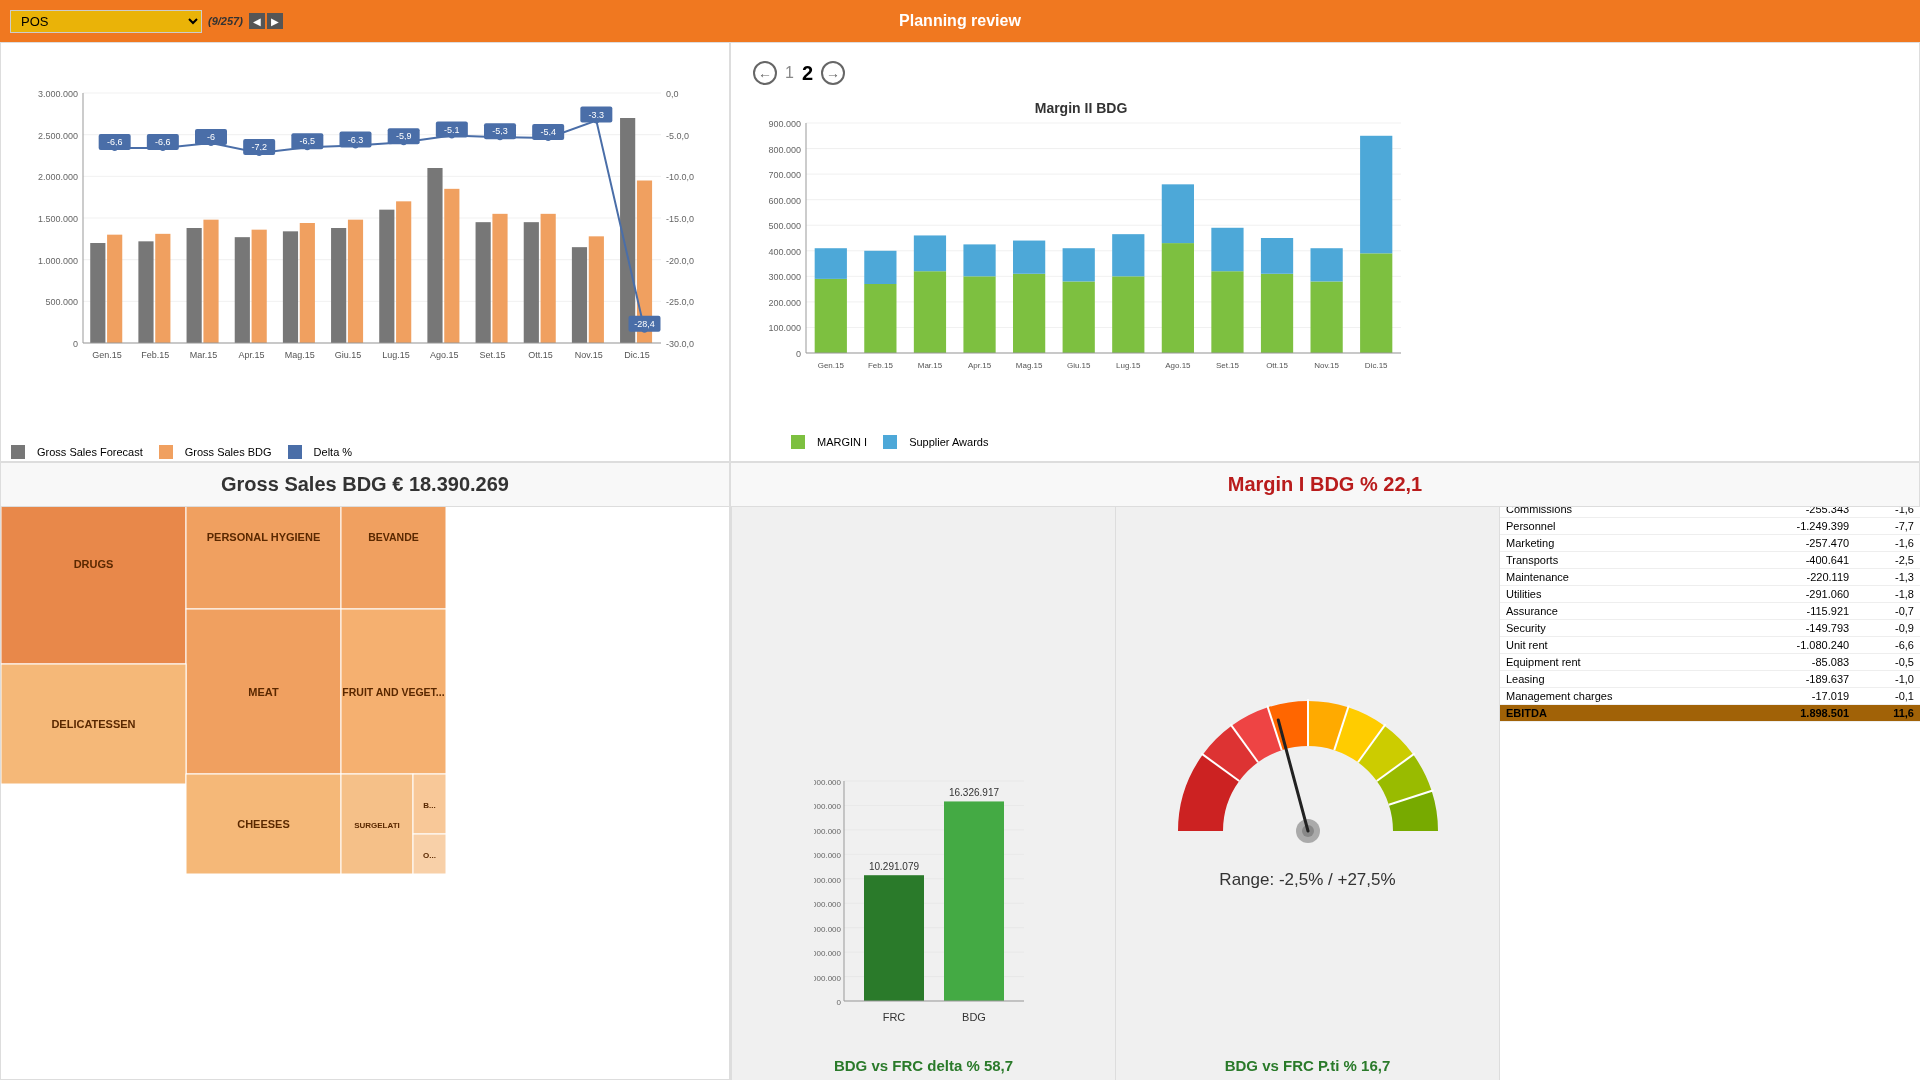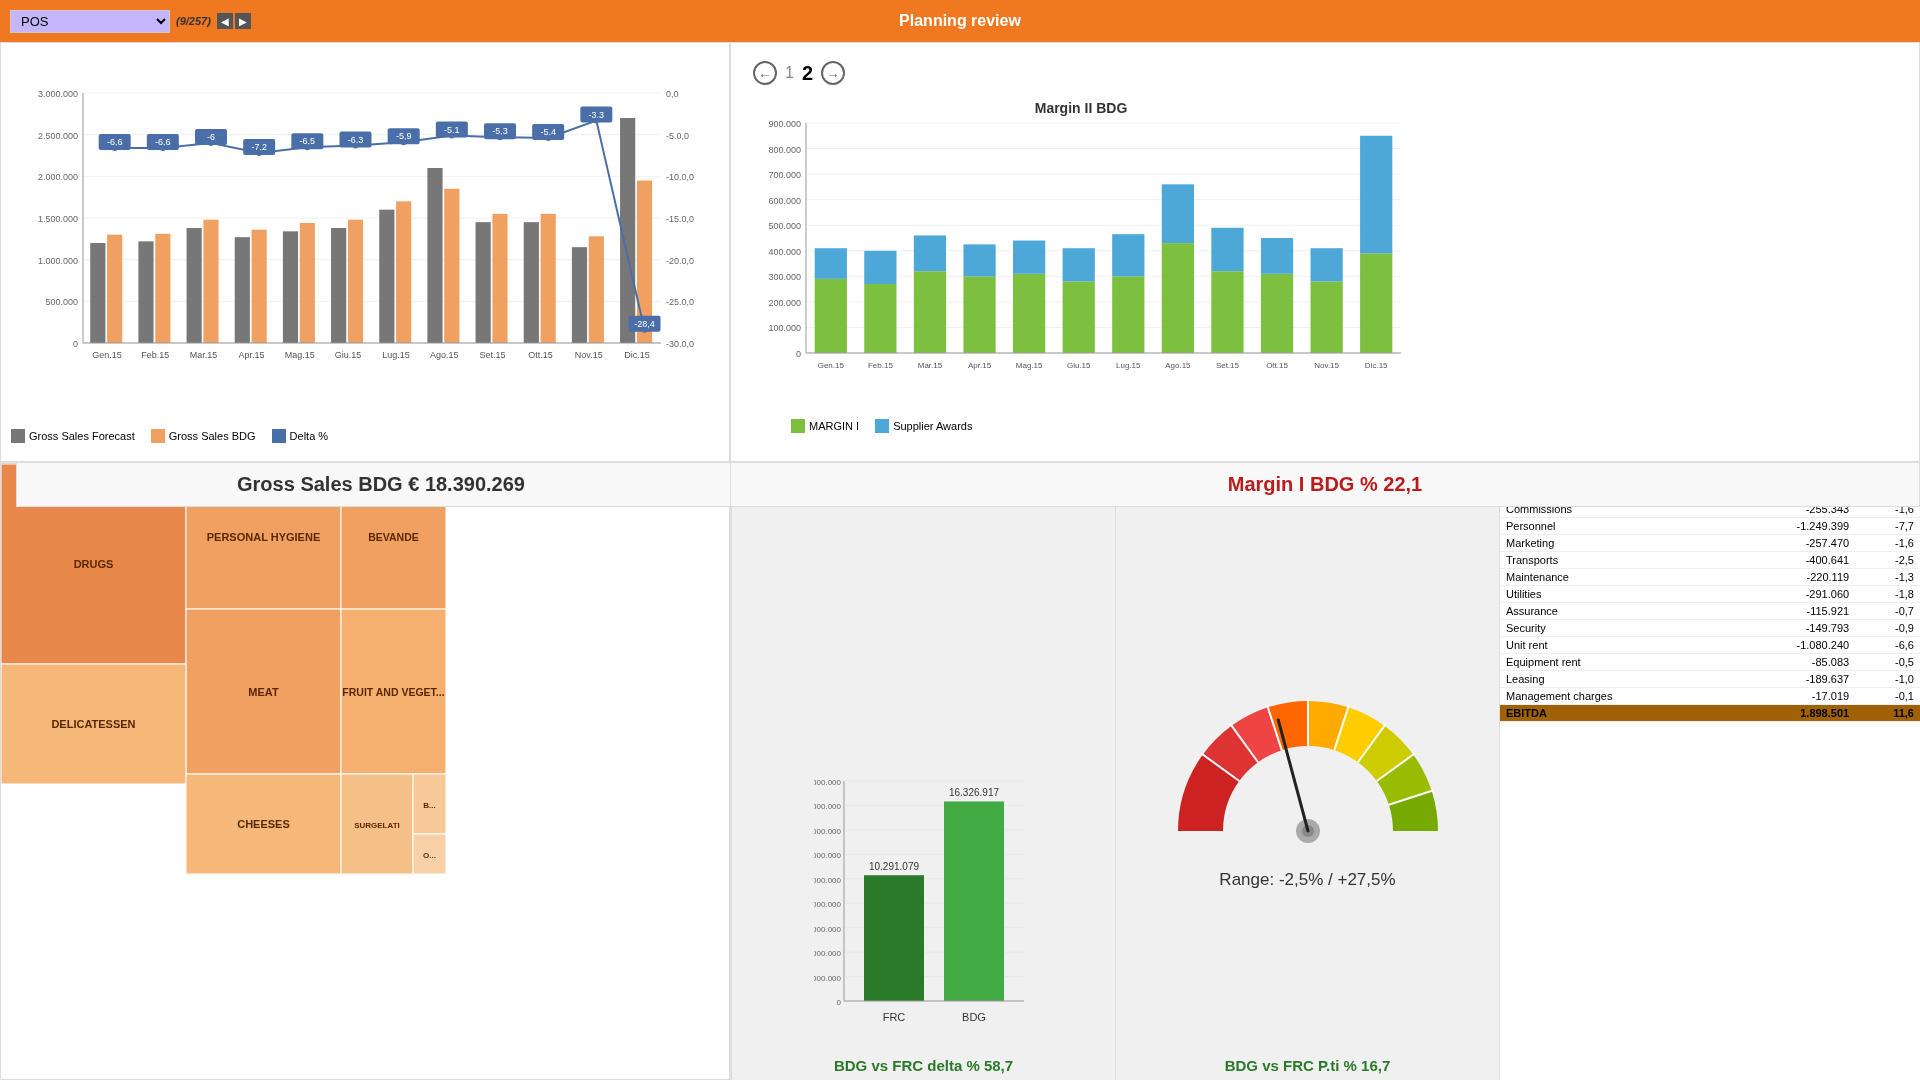--- a/index.html
+++ b/index.html
@@ -23,22 +23,22 @@
       position: absolute;
       left: 10px;
       display: flex;
       align-items: center;
       gap: 6px;
     }
     .pos-select {
       padding: 2px 6px;
       font-size: 13px;
       border: 1px solid #ccc;
-      background: #c4b5fd;
-      width: 160px;
+      background: #eab308;
+      width: 192px;
     }
     .pos-nav {
       color: #333;
       font-size: 11px;
       font-style: italic;
     }
     .nav-arrows { display: flex; gap: 2px; }
     .nav-arrow {
       background: #555;
       color: white;
@@ -111,21 +111,22 @@
     
     .legend {
       display: flex;
       gap: 16px;
       margin-top: 6px;
       font-size: 11px;
     }
     .legend-item {
       display: flex;
       align-items: center;
-      gap: 4px;
+      gap: 12px;
+      margin-top: 16px;
     }
     .legend-box {
       width: 14px;
       height: 14px;
     }
 
     
     svg { display: block; }
 
     
@@ -609,18 +610,18 @@
 
   </div>
 
 </div>
 
 <div style="position:fixed; left:0; top:42px; display:grid; grid-template-columns:730px 1fr; width:1920px; pointer-events:none;">
   <div style="grid-column:1; display:flex; align-items:flex-end; height:420px; pointer-events:none;">
   </div>
 </div>
 
-<div style="position:fixed; left:16px; top:462px; width:730px; background:#f8f8f8; border:1px solid #ddd; text-align:center; padding:10px; font-size:20px; font-weight:bold; color:#333;">
+<div style="position:fixed; left:0; top:462px; width:730px; background:#f8f8f8; border:1px solid #ddd; text-align:center; padding:10px; font-size:20px; font-weight:bold; color:#333;">
   <span>Gross Sales BDG € 18.390.269</span>
 </div>
 <div style="position:fixed; left:730px; top:462px; width:calc(1920px - 730px); background:#f8f8f8; border:1px solid #ddd; text-align:center; padding:10px; font-size:20px; font-weight:bold; color:#b91c1c;">
   <span>Margin I BDG % 22,1</span>
 </div>
 
 </body></html>

